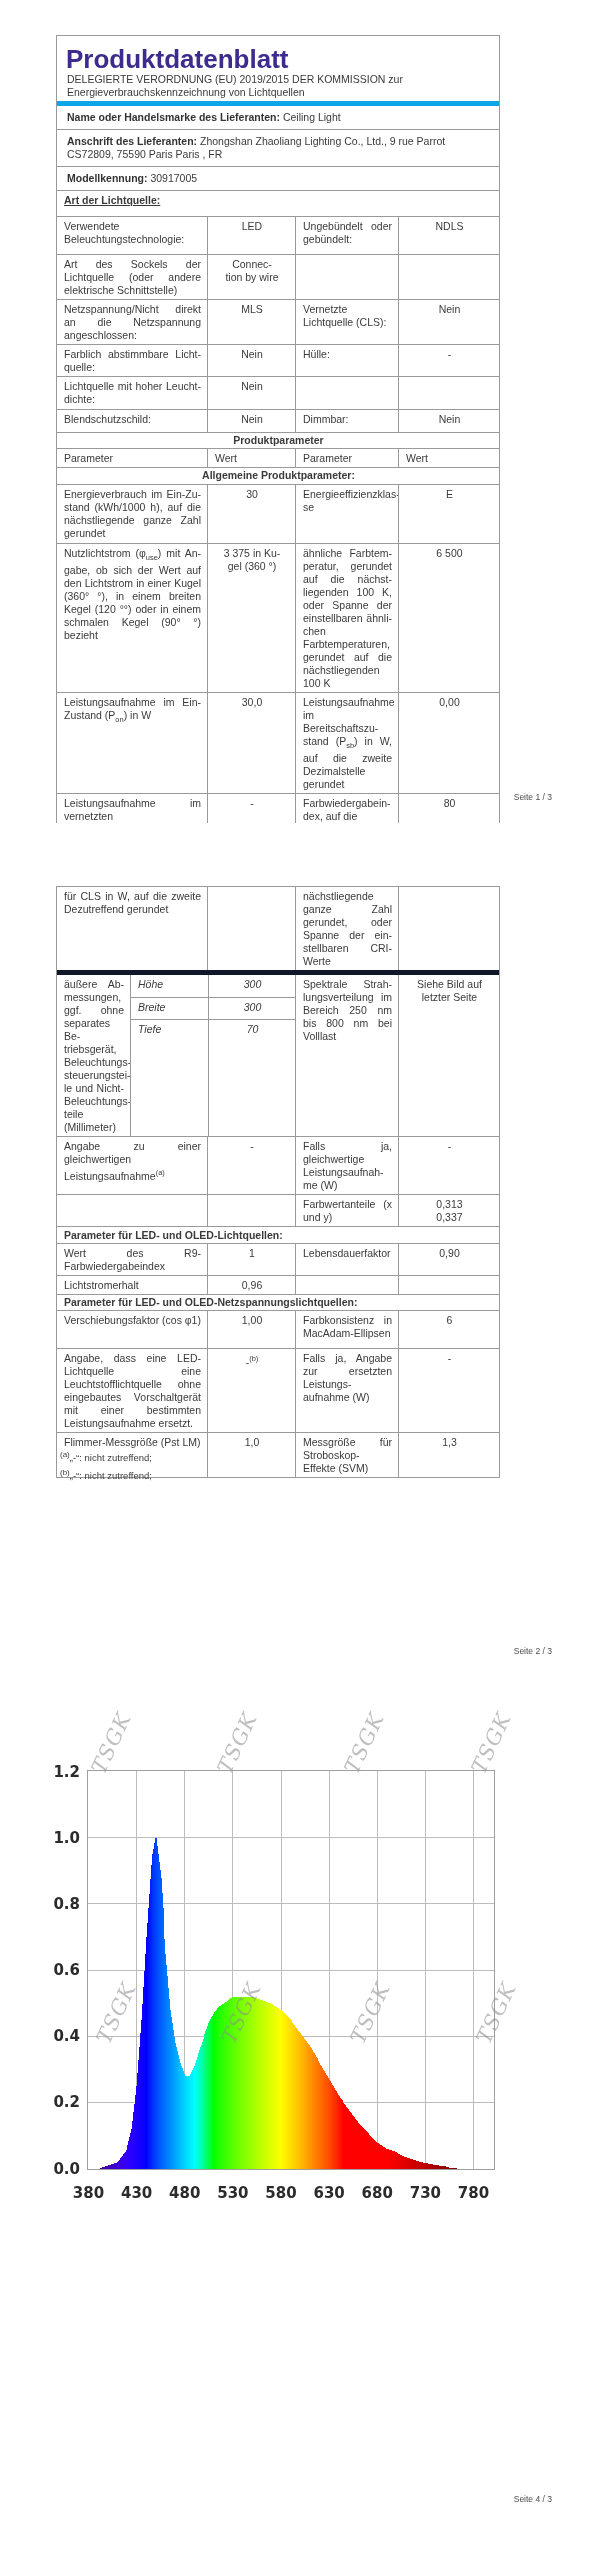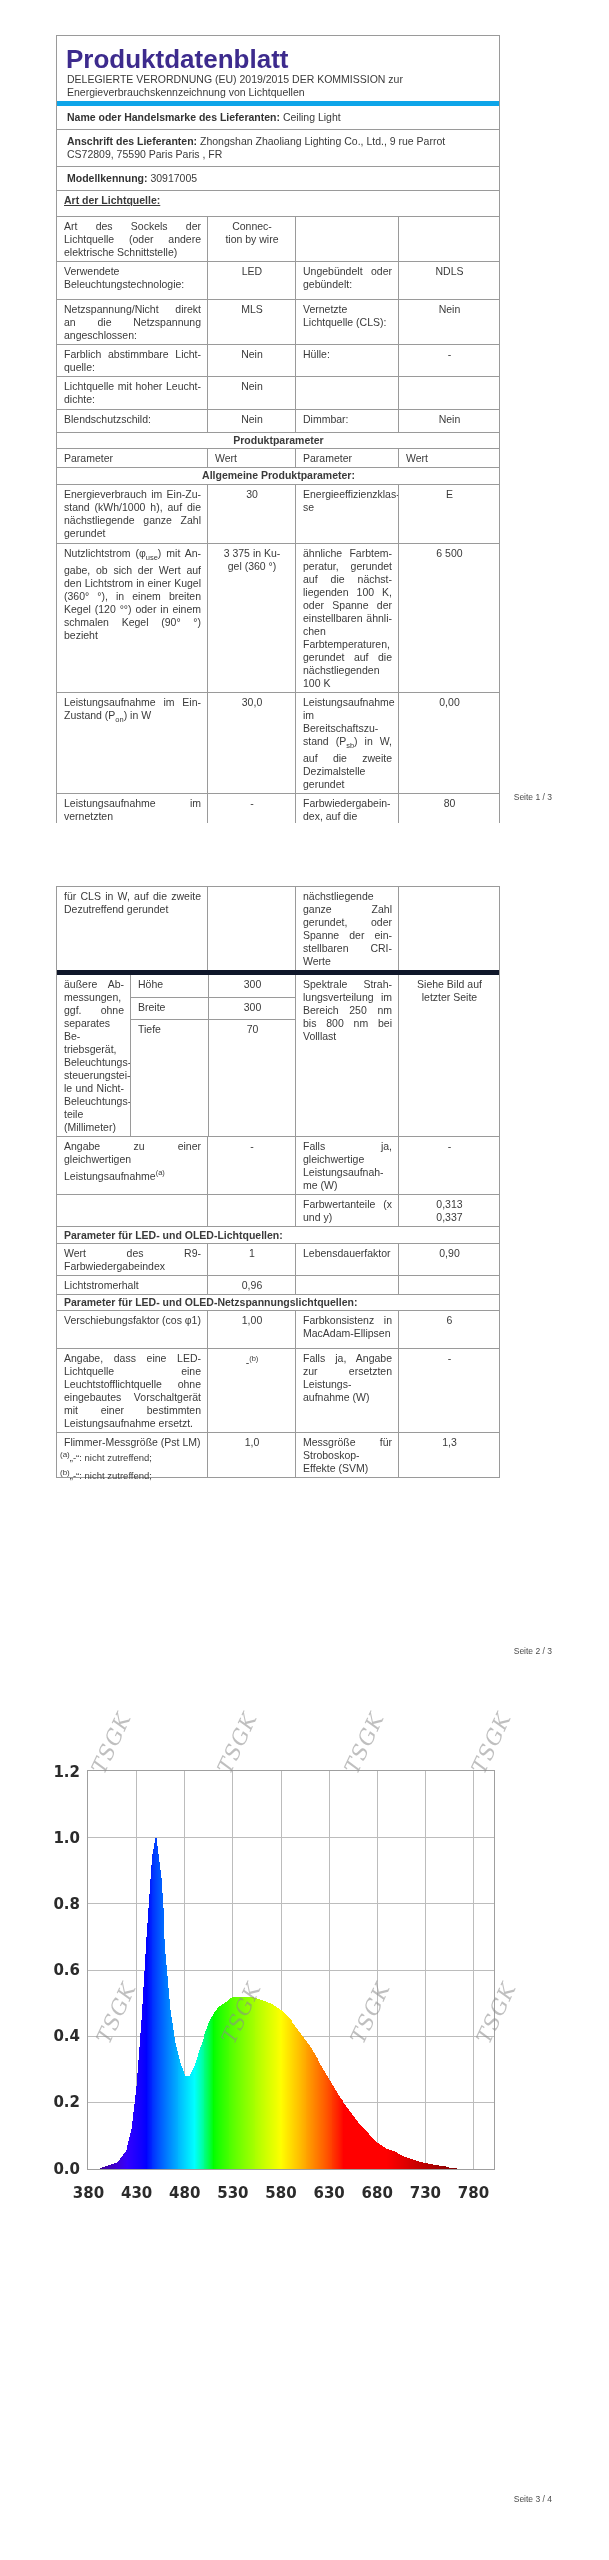--- a/index.html
+++ b/index.html
@@ -30,21 +30,21 @@
   .bl{border-left:1px solid #9a9a9a;}
   .bold{font-weight:bold;}
   .center{text-align:center;}
   .pre{white-space:pre-line;}
   sub{font-size:7.5px;}
   sup{font-size:7.5px;}
   
   .dimrow-outer{display:grid;grid-template-columns:73px 165px 103px 1fr;
         border-top:5px solid #0f172a;box-sizing:border-box;}
   .dimtable{border-left:1px solid #9a9a9a;display:flex;flex-direction:column;}
-  .dimsub{display:grid;grid-template-columns:77px 1fr;box-sizing:border-box;}
+  .dimsub{display:grid;grid-template-columns:77px 1fr;box-sizing:border-box;font-style:italic;}
   .dimsub.b{border-bottom:1px solid #9a9a9a;}
   .footnotes{position:absolute;left:60px;top:1447px;font-size:9.5px;line-height:15px;color:#3a3a3a;}
   .footnotes sup{font-size:8px;}
   .marker{position:absolute;right:57px;font-size:8.5px;color:#4a4a4a;}
   
   #page3{position:absolute;left:0;top:1700px;width:609px;height:560px;}
   #plot{position:absolute;left:87px;top:70px;width:408px;height:400px;
         border:1.5px solid #9f9f9f;box-sizing:border-box;overflow:hidden;background:#fff;}
   .gl-h{position:absolute;left:0;right:0;height:1px;background:#bcbcbc;}
   .gl-v{position:absolute;top:0;bottom:0;width:1px;background:#bcbcbc;}
@@ -72,32 +72,32 @@
     <b>Anschrift des Lieferanten:</b><span> Zhongshan Zhaoliang Lighting Co., Ltd., 9 rue Parrot CS72809, 75590 Paris Paris , FR</span>
   </div>
   <div class="info-row noline" style="min-height:18px;">
     <b>Modellkennung:</b><span> 30917005</span>
   </div>
 
   <div class="full" style="min-height:26px;text-decoration:underline;">
     <div class="cell bold">Art der Lichtquelle:</div>
   </div>
 
+  <div class="trow" style="min-height:38px;">
+    <div class="cell t">Verwendete Beleuchtungstech­nologie:</div>
+    <div class="cell v bl">LED</div>
+    <div class="cell t bl">Ungebündelt oder gebündelt:</div>
+    <div class="cell v bl">NDLS</div>
+  </div>
   <div class="trow" style="min-height:45px;">
     <div class="cell t">Art des Sockels der Lichtquelle (oder andere elektrische Schnittstelle)</div>
     <div class="cell v bl pre">Connec-
 tion by wire</div>
     <div class="cell t bl"></div>
     <div class="cell v bl"></div>
-  </div>
-  <div class="trow" style="min-height:38px;">
-    <div class="cell t">Verwendete Beleuchtungstech­nologie:</div>
-    <div class="cell v bl">LED</div>
-    <div class="cell t bl">Ungebündelt oder gebündelt:</div>
-    <div class="cell v bl">NDLS</div>
   </div>
   <div class="trow" style="min-height:45px;">
     <div class="cell t">Netzspannung/Nicht direkt an die Netzspannung angeschlos­sen:</div>
     <div class="cell v bl">MLS</div>
     <div class="cell t bl">Vernetzte Lichtquel­le (CLS):</div>
     <div class="cell v bl">Nein</div>
   </div>
   <div class="trow" style="min-height:30px;">
     <div class="cell t">Farblich abstimmbare Licht­quelle:</div>
     <div class="cell v bl">Nein</div>
@@ -657,13 +657,13 @@
       <div class="wm" style="left: 79px; top: 31px;">TSGK</div>
       <div class="wm" style="left: 205px; top: 31px;">TSGK</div>
       <div class="wm" style="left: 332px; top: 31px;">TSGK</div>
       <div class="wm" style="left: 459px; top: 31px;">TSGK</div>
       <div class="wm" style="left: 84px; top: 301px;">TSGK</div>
       <div class="wm" style="left: 209px; top: 301px;">TSGK</div>
       <div class="wm" style="left: 338px; top: 301px;">TSGK</div>
       <div class="wm" style="left: 464px; top: 301px;">TSGK</div>
     </div>
 </div>
-<div class="marker" style="top:2494px;">Seite 3 / 4</div>
+<div class="marker" style="top:2494px;">Seite 4 / 3</div>
 
 </body></html>

